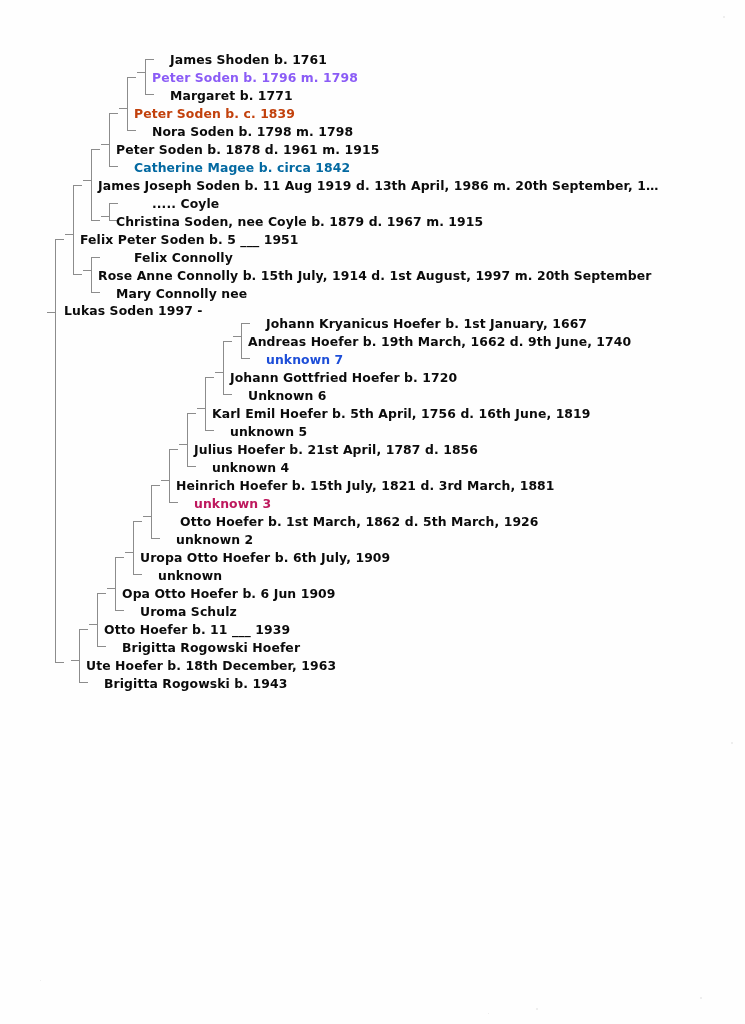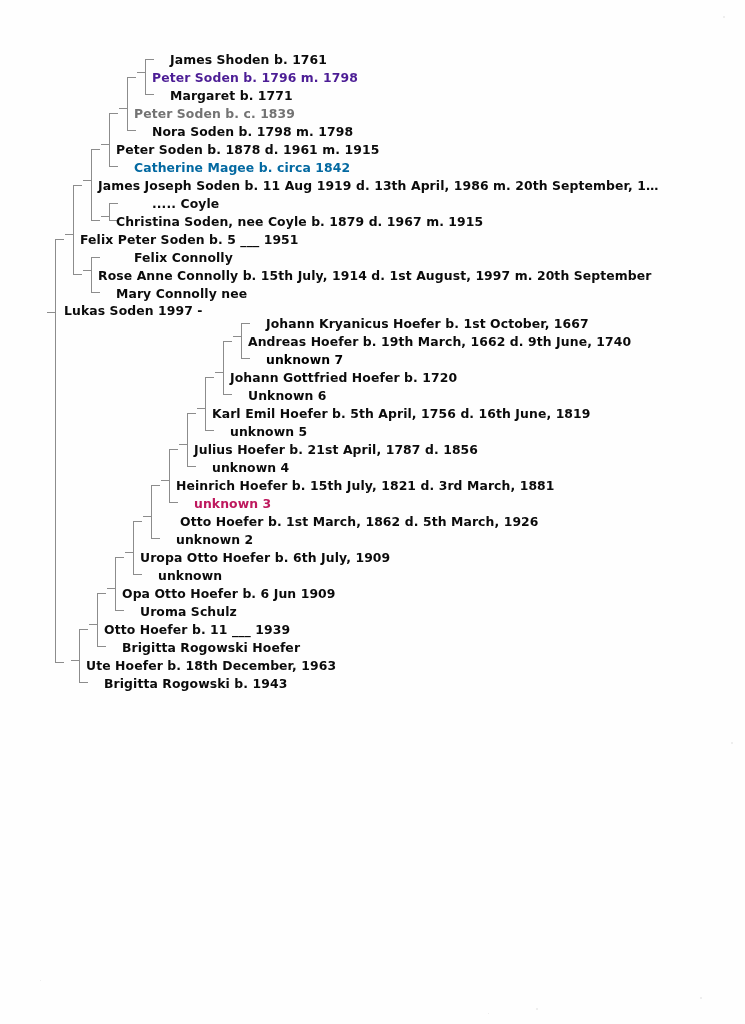--- a/index.html
+++ b/index.html
@@ -111,36 +111,36 @@
       <div class="bracket" style="left: 205px; top: 377px; width: 9px; height: 54px; border-color: rgb(140, 140, 140);">
         <div class="tick" style="top: 30px; border-top-color: rgb(140, 140, 140);"></div>
       </div>
       <div class="bracket" style="left: 223px; top: 341px; width: 9px; height: 54px; border-color: rgb(140, 140, 140);">
         <div class="tick" style="top: 30px; border-top-color: rgb(140, 140, 140);"></div>
       </div>
       <div class="bracket" style="left: 241px; top: 323px; width: 9px; height: 36px; border-color: rgb(140, 140, 140);">
         <div class="tick" style="top: 12px; border-top-color: rgb(140, 140, 140);"></div>
       </div>
       <div class="row" style="left: 170px; top: 53px; color: rgb(11, 11, 11);">James Shoden  b. 1761</div>
-      <div class="row" style="left: 152px; top: 71px; color: #4c1d95; text-align: right;">Peter Soden  b. 1796 m. 1798</div>
+      <div class="row" style="left: 152px; top: 71px; color: #8b5cf6; text-align: right;">Peter Soden  b. 1796 m. 1798</div>
       <div class="row" style="left: 170px; top: 89px; color: rgb(11, 11, 11);">Margaret  b. 1771</div>
-      <div class="row" style="left: 134px; top: 107px; color: #737373;">Peter Soden  b. c. 1839</div>
+      <div class="row" style="left: 134px; top: 107px; color: #c2410c;">Peter Soden  b. c. 1839</div>
       <div class="row" style="left: 152px; top: 125px; color: rgb(11, 11, 11);">Nora Soden  b. 1798 m. 1798</div>
       <div class="row" style="left: 116px; top: 143px; color: rgb(11, 11, 11);">Peter Soden  b. 1878 d. 1961 m. 1915</div>
       <div class="row" style="left: 134px; top: 161px; color: #0369a1;">Catherine Magee  b. circa 1842</div>
       <div class="row" style="left: 98px; top: 179px; color: rgb(11, 11, 11);">James Joseph Soden  b. 11 Aug 1919 d. 13th April, 1986 m. 20th September, 1…</div>
       <div class="row" style="left: 152px; top: 197px; color: rgb(11, 11, 11);">..... Coyle</div>
       <div class="row" style="left: 116px; top: 215px; color: rgb(11, 11, 11);">Christina Soden, nee Coyle  b. 1879 d. 1967 m. 1915</div>
       <div class="row" style="left: 80px; top: 233px; color: rgb(11, 11, 11);">Felix Peter Soden  b. 5 ___ 1951</div>
       <div class="row" style="left: 134px; top: 251px; color: rgb(11, 11, 11);">Felix Connolly</div>
       <div class="row" style="left: 98px; top: 269px; color: rgb(11, 11, 11);">Rose Anne Connolly  b. 15th July, 1914 d. 1st August, 1997 m. 20th September</div>
       <div class="row" style="left: 116px; top: 287px; color: rgb(11, 11, 11);">Mary Connolly nee</div>
-      <div class="row" style="left: 266px; top: 317px; color: rgb(11, 11, 11);">Johann Kryanicus Hoefer  b. 1st October, 1667</div>
+      <div class="row" style="left: 266px; top: 317px; color: rgb(11, 11, 11);">Johann Kryanicus Hoefer  b. 1st January, 1667</div>
       <div class="row" style="left: 248px; top: 335px; color: rgb(11, 11, 11);">Andreas Hoefer  b. 19th March, 1662 d. 9th June, 1740</div>
-      <div class="row" style="left: 266px; top: 353px; color: #000000;">unknown 7</div>
+      <div class="row" style="left: 266px; top: 353px; color: #1d4ed8;">unknown 7</div>
       <div class="row" style="left: 230px; top: 371px; color: rgb(11, 11, 11);">Johann Gottfried Hoefer  b. 1720</div>
       <div class="row" style="left: 248px; top: 389px; color: rgb(11, 11, 11);">Unknown 6</div>
       <div class="row" style="left: 212px; top: 407px; color: rgb(11, 11, 11);">Karl Emil Hoefer  b. 5th April, 1756 d. 16th June, 1819</div>
       <div class="row" style="left: 230px; top: 425px; color: rgb(11, 11, 11);">unknown 5</div>
       <div class="row" style="left: 194px; top: 443px; color: rgb(11, 11, 11);">Julius Hoefer  b. 21st April, 1787 d. 1856</div>
       <div class="row" style="left: 212px; top: 461px; color: rgb(11, 11, 11);">unknown 4</div>
       <div class="row" style="left: 176px; top: 479px; color: rgb(11, 11, 11);">Heinrich Hoefer  b. 15th July, 1821 d. 3rd March, 1881</div>
       <div class="row" style="left: 194px; top: 497px; color: #be185d;">unknown 3</div>
       <div class="row" style="left: 158px; top: 515px; color: rgb(11, 11, 11); margin-left: 22px;">Otto Hoefer  b. 1st March, 1862 d. 5th March, 1926</div>
       <div class="row" style="left: 176px; top: 533px; color: rgb(11, 11, 11);">unknown 2</div>

